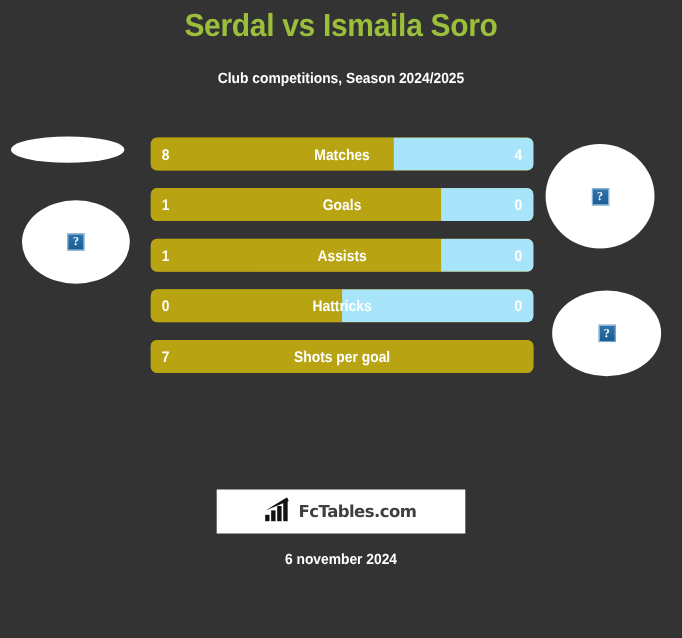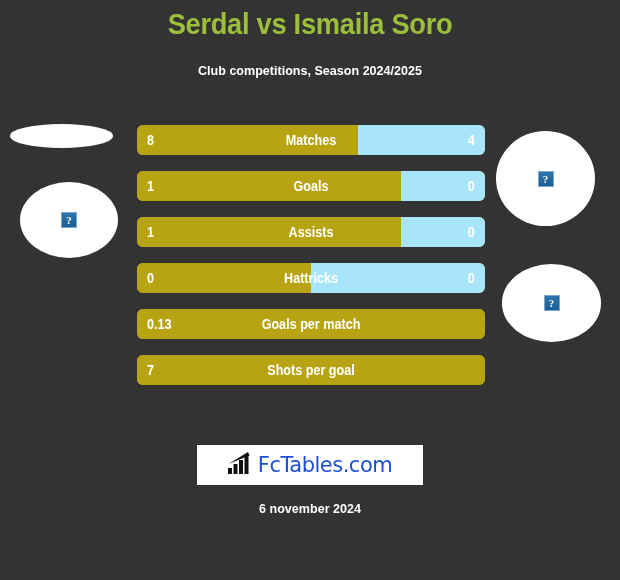--- a/index.html
+++ b/index.html
@@ -142,23 +142,23 @@
     display: flex;
     align-items: center;
     justify-content: center;
   }
   .logo-inner {
     display: flex;
     align-items: center;
     gap: 4px;
   }
   .logo-text {
-    font-size: 21px;
-    font-weight: normal;
-    color: #1d4ed8;
+    font-size: 15px;
+    font-weight: bold;
+    color: #404040;
     letter-spacing: -0.5px;
     font-family: "DejaVu Sans", sans-serif;
   }
 
   
   .date {
     position: absolute;
     left: 0;
     top: 501px;
     width: 620px;
@@ -209,25 +209,20 @@
         <div class="val-left">1</div>
         <div class="val-right">0</div>
         <div class="stat-label">Assists</div>
       </div>
       <div class="stat-row">
         <div class="fill-left" style="width: 50%;"></div>
         <div class="fill-right" style="width: 50%;"></div>
         <div class="val-left">0</div>
         <div class="val-right">0</div>
         <div class="stat-label">Hattricks</div>
-      </div>
-      <div class="stat-row">
-        <div class="fill-left" style="width: 100%;"></div>
-        <div class="val-left">0.13</div>
-        <div class="stat-label">Goals per match</div>
       </div>
       <div class="stat-row">
         <div class="fill-left" style="width: 100%;"></div>
         <div class="val-left">7</div>
         <div class="stat-label">Shots per goal</div>
       </div>
     </div>
 
   <div class="logo-box">
     <div class="logo-inner">

